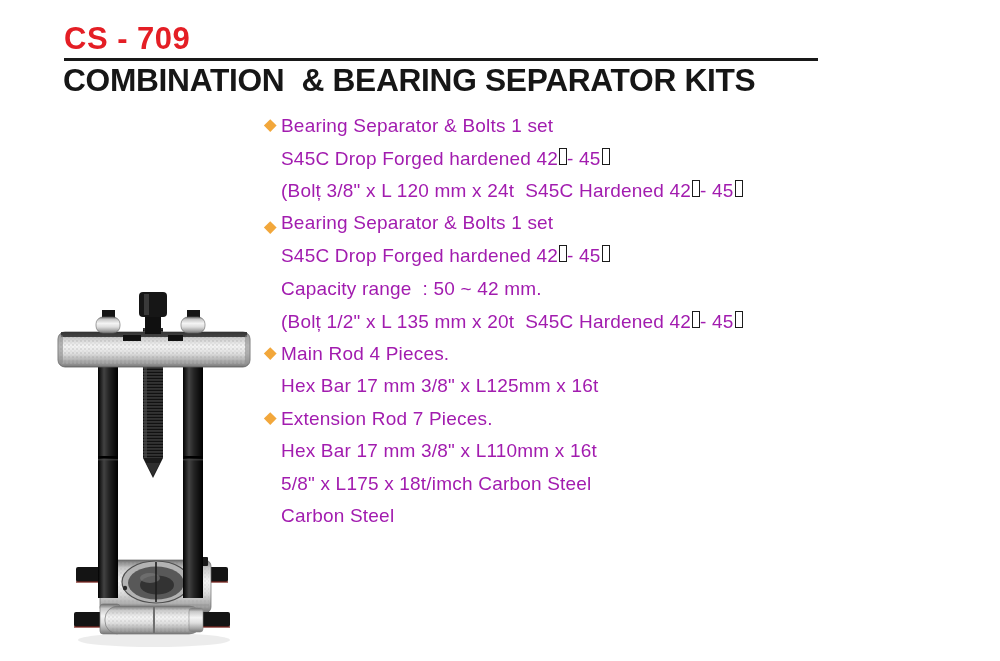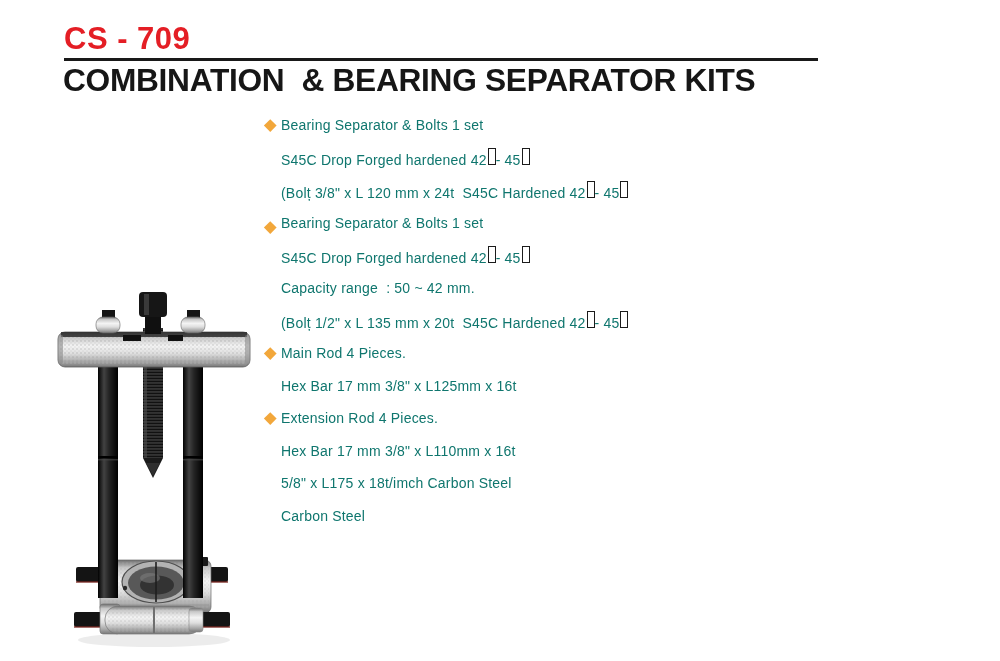--- a/index.html
+++ b/index.html
@@ -31,21 +31,21 @@
   .photo{position:absolute;left:28px;top:288px;width:245px;height:372px;}
 
   .specs{position:absolute;left:264px;top:109px;width:600px;}
   .row{position:relative;height:32.55px;display:flex;align-items:center;}
   .diamond{
     position:absolute;left:2px;top:50%;width:8.5px;height:8.5px;margin-top:-4.5px;
     background:var(--bullet-orange);transform:rotate(45deg);
   }
   .diamond.low{margin-top:0.5px;}
   .line{
-    padding-left:17px;font-size:14px;letter-spacing:0.2px;color:#0f766e;
+    padding-left:17px;font-size:19px;letter-spacing:0.2px;color:#a21caf;
     white-space:pre;line-height:1;text-align:right;
   }
   .tofu{
     display:inline-block;width:8px;height:17px;border:1.7px solid #1b1b1b;
     margin-left:1px;vertical-align:baseline;box-sizing:border-box;background:transparent;
   }
 </style>
 </head>
 <body>
 
@@ -188,21 +188,21 @@
     <div class="row">
       <span class="diamond"></span>
       <span class="line">Main Rod 4 Pieces.</span>
     </div>
     <div class="row">
       <span class="line">Hex Bar 17 mm 3/8" x L125mm x 16t</span>
     </div>
 
     <div class="row">
       <span class="diamond"></span>
-      <span class="line">Extension Rod 4 Pieces.</span>
+      <span class="line">Extension Rod 7 Pieces.</span>
     </div>
     <div class="row">
       <span class="line">Hex Bar 17 mm 3/8" x L110mm x 16t</span>
     </div>
 
     <div class="row">
       <span class="line">5/8" x L175 x 18t/imch Carbon Steel</span>
     </div>
 
     <div class="row">

